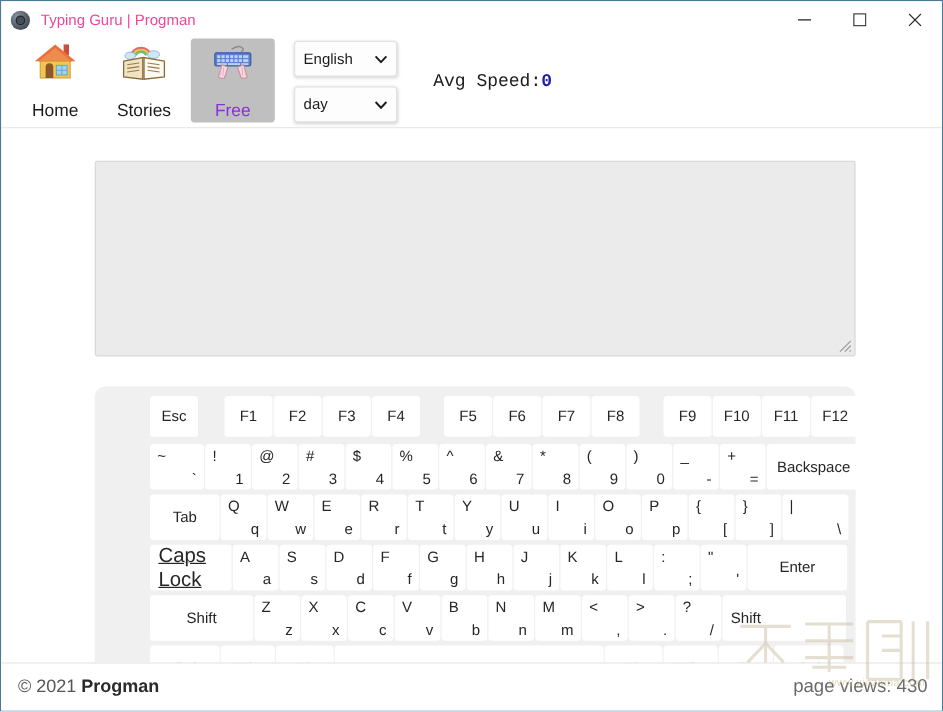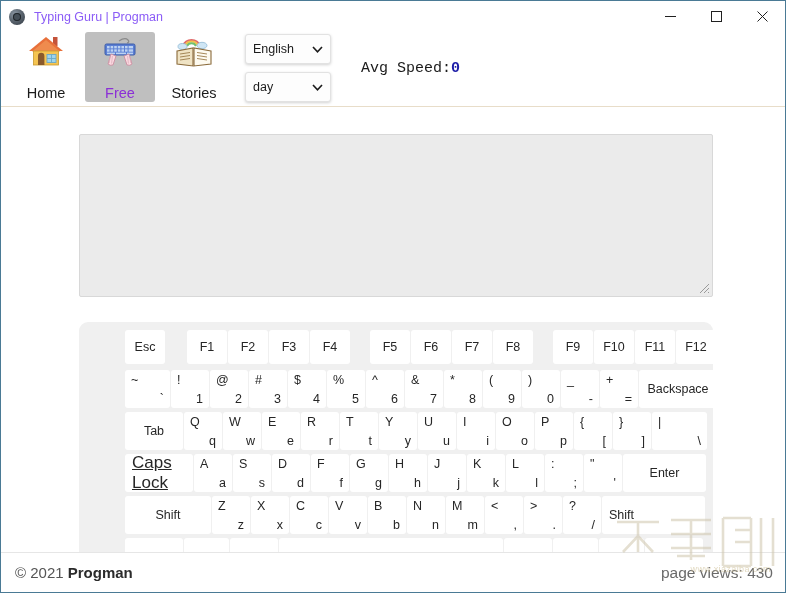--- a/index.html
+++ b/index.html
@@ -29,21 +29,21 @@
     width: 16px; height: 16px; border-radius: 50%;
     background: radial-gradient(circle at 36% 32%, #8d99a6 0%, #5c6670 45%, #2f3740 100%);
     position: relative; flex: 0 0 auto;
   }
   .app-icon::after {
     content: ""; position: absolute; left: 4px; top: 4px;
     width: 8px; height: 8px; border-radius: 50%;
     background: #454f58; box-shadow: inset 0 0 0 1px #20262b;
   }
   .title-text {
-    margin-left: 9px; font-size: 12.5px; color: #8b5cf6;
+    margin-left: 9px; font-size: 12.5px; color: #ec4899;
     white-space: nowrap;
   }
   .win-controls {
     position: absolute; right: 0; top: 0;
     height: 31px; display: flex;
   }
   .win-btn {
     width: 46px; height: 31px;
     display: flex; align-items: center; justify-content: center;
     color: #202020;
@@ -229,20 +229,39 @@
         <path d="M21 4 L38 18 L4 18 Z" fill="#e8703a"></path>
         <path d="M21 7 L35 18.5 L7 18.5 Z" fill="#ef8b4e"></path>
         <rect x="8.5" y="18" width="25" height="14" fill="#f5c451"></rect>
         <rect x="8.5" y="18" width="25" height="14" fill="none" stroke="#c99a2e" stroke-width="0.8"></rect>
         <path d="M13 32 L13 23 a3.2 3.2 0 0 1 6.4 0 L19.4 32 Z" fill="#8a5a2b"></path>
         <rect x="22" y="21.5" width="9" height="8" fill="#9fd4ec" stroke="#6aa9c7" stroke-width="0.9"></rect>
         <line x1="26.5" y1="21.5" x2="26.5" y2="29.5" stroke="#6aa9c7" stroke-width="0.9"></line>
         <line x1="22" y1="25.5" x2="31" y2="25.5" stroke="#6aa9c7" stroke-width="0.9"></line>
       </svg>
       <span class="tb-label">Home</span>
+    </div>
+
+    <div class="tool-btn">
+      <svg class="tool-icon" viewBox="0 0 42 38">
+        <path d="M10 13 a9 9 0 0 1 17 0" fill="none" stroke="#e06a6a" stroke-width="2"></path>
+        <path d="M12 13 a7 7 0 0 1 13 0" fill="none" stroke="#f0c04a" stroke-width="2"></path>
+        <path d="M14 13 a5 5 0 0 1 9 0" fill="none" stroke="#6fc06f" stroke-width="2"></path>
+        <ellipse cx="9.5" cy="13.5" rx="4.5" ry="3" fill="#cfe6f5" stroke="#8fb9d4" stroke-width="0.8"></ellipse>
+        <ellipse cx="29" cy="12.5" rx="5" ry="3.2" fill="#cfe6f5" stroke="#8fb9d4" stroke-width="0.8"></ellipse>
+        <path d="M4 18 L20 15 L20 33 L4 31 Z" fill="#efe3c4" stroke="#8a6a3a" stroke-width="1.1"></path>
+        <path d="M38 18 L21 15 L21 33 L38 31 Z" fill="#fdfaf0" stroke="#8a6a3a" stroke-width="1.1"></path>
+        <line x1="7" y1="21" x2="17" y2="19.5" stroke="#9b7c49" stroke-width="0.9"></line>
+        <line x1="7" y1="24" x2="17" y2="22.5" stroke="#9b7c49" stroke-width="0.9"></line>
+        <line x1="7" y1="27" x2="17" y2="25.5" stroke="#9b7c49" stroke-width="0.9"></line>
+        <line x1="24" y1="19.5" x2="34" y2="21" stroke="#9b7c49" stroke-width="0.9"></line>
+        <line x1="24" y1="22.5" x2="34" y2="24" stroke="#9b7c49" stroke-width="0.9"></line>
+        <line x1="24" y1="25.5" x2="34" y2="27" stroke="#9b7c49" stroke-width="0.9"></line>
+      </svg>
+      <span class="tb-label">Stories</span>
     </div>
 
     <div class="tool-btn selected">
       <svg class="tool-icon" viewBox="0 0 42 38">
         <path d="M20 8 q6 -4 9 -1 q2 2 -1 3" fill="none" stroke="#8a8a8a" stroke-width="1.2"></path>
         <rect x="6" y="11" width="30" height="11" rx="1.5" fill="#5b7fd4" stroke="#3c5ca8" stroke-width="1"></rect>
         <g fill="#bcd2f2">
           <rect x="8" y="13" width="2.6" height="2.4"></rect>
             <rect x="11.6" y="13" width="2.6" height="2.4"></rect>
           <rect x="15.2" y="13" width="2.6" height="2.4"></rect>
@@ -264,39 +283,20 @@
         <path d="M12 21 L9 31 q2 2 5 1 l3 -9 Z" fill="#fbd8e0" stroke="#c98ea0" stroke-width="0.9"></path>
         <path d="M30 21 L33 31 q-2 2 -5 1 l-3 -9 Z" fill="#fbd8e0" stroke="#c98ea0" stroke-width="0.9"></path>
         <line x1="11.2" y1="23.5" x2="10.2" y2="30" stroke="#d9a7b6" stroke-width="0.7"></line>
         <line x1="13.4" y1="23" x2="12.6" y2="30.5" stroke="#d9a7b6" stroke-width="0.7"></line>
         <line x1="30.8" y1="23.5" x2="31.8" y2="30" stroke="#d9a7b6" stroke-width="0.7"></line>
         <line x1="28.6" y1="23" x2="29.4" y2="30.5" stroke="#d9a7b6" stroke-width="0.7"></line>
       </svg>
       <span class="tb-label">Free</span>
     </div>
 
-    <div class="tool-btn">
-      <svg class="tool-icon" viewBox="0 0 42 38">
-        <path d="M10 13 a9 9 0 0 1 17 0" fill="none" stroke="#e06a6a" stroke-width="2"></path>
-        <path d="M12 13 a7 7 0 0 1 13 0" fill="none" stroke="#f0c04a" stroke-width="2"></path>
-        <path d="M14 13 a5 5 0 0 1 9 0" fill="none" stroke="#6fc06f" stroke-width="2"></path>
-        <ellipse cx="9.5" cy="13.5" rx="4.5" ry="3" fill="#cfe6f5" stroke="#8fb9d4" stroke-width="0.8"></ellipse>
-        <ellipse cx="29" cy="12.5" rx="5" ry="3.2" fill="#cfe6f5" stroke="#8fb9d4" stroke-width="0.8"></ellipse>
-        <path d="M4 18 L20 15 L20 33 L4 31 Z" fill="#efe3c4" stroke="#8a6a3a" stroke-width="1.1"></path>
-        <path d="M38 18 L21 15 L21 33 L38 31 Z" fill="#fdfaf0" stroke="#8a6a3a" stroke-width="1.1"></path>
-        <line x1="7" y1="21" x2="17" y2="19.5" stroke="#9b7c49" stroke-width="0.9"></line>
-        <line x1="7" y1="24" x2="17" y2="22.5" stroke="#9b7c49" stroke-width="0.9"></line>
-        <line x1="7" y1="27" x2="17" y2="25.5" stroke="#9b7c49" stroke-width="0.9"></line>
-        <line x1="24" y1="19.5" x2="34" y2="21" stroke="#9b7c49" stroke-width="0.9"></line>
-        <line x1="24" y1="22.5" x2="34" y2="24" stroke="#9b7c49" stroke-width="0.9"></line>
-        <line x1="24" y1="25.5" x2="34" y2="27" stroke="#9b7c49" stroke-width="0.9"></line>
-      </svg>
-      <span class="tb-label">Stories</span>
-    </div>
-
     <div class="selects">
       <div class="sel">
         <span>English</span>
         <span class="caret">
           <svg width="11" height="7" viewBox="0 0 11 7">
               <polyline points="1,1 5.5,5.8 10,1" fill="none" stroke="#1b1b1b" stroke-width="1.6"></polyline>
             </svg>
         </span>
       </div>
       <div class="sel">

